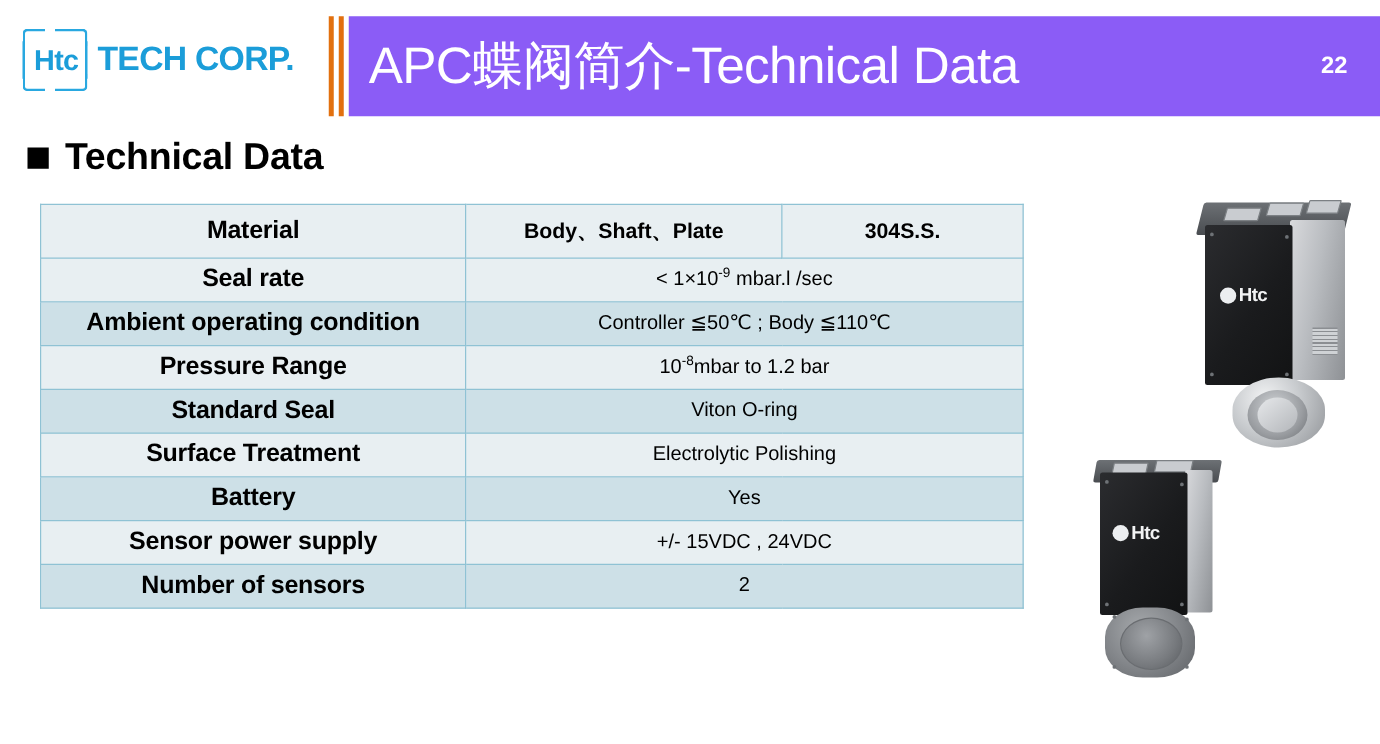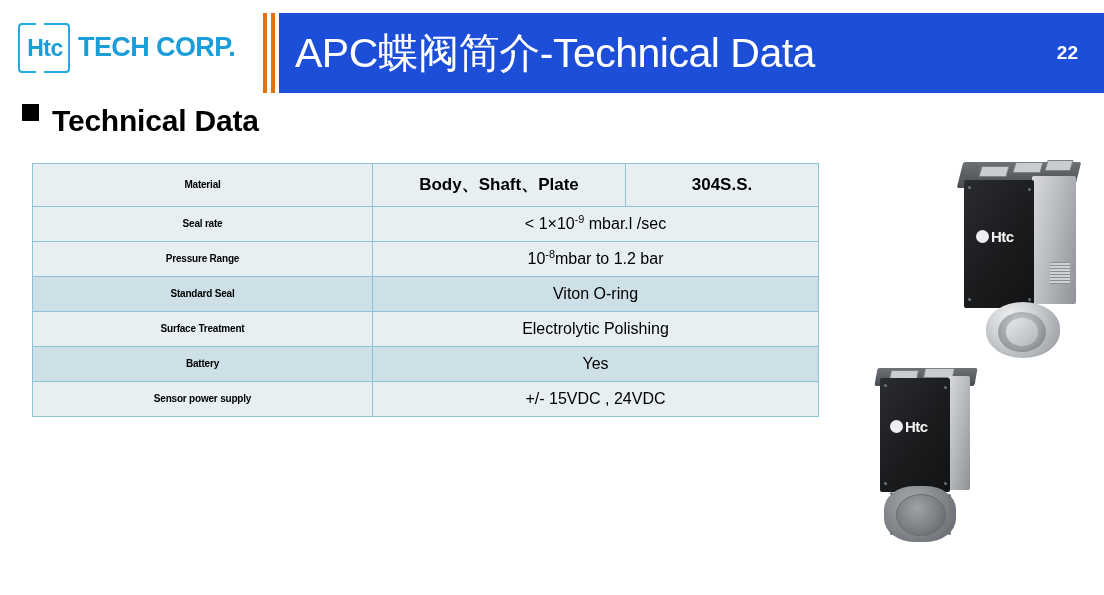--- a/index.html
+++ b/index.html
@@ -89,21 +89,21 @@
   }
   #title-bar-stripes .stripe.s1 { left: 0px; }
   #title-bar-stripes .stripe.s2 { left: 8px; }
 
   #title-bar {
     position: absolute;
     left: 279px;
     top: 13px;
     width: 825px;
     height: 80px;
-    background: #1d4ed8;
+    background: #8b5cf6;
   }
   #slide-title {
     position: absolute;
     left: 16px;
     top: 50%;
     transform: translateY(-50%);
     color: #ffffff;
     font-size: 41px;
     font-weight: normal;
     letter-spacing: -0.5px;
@@ -118,21 +118,21 @@
     font-size: 19px;
     font-weight: bold;
   }
 
   
   #section-heading {
     position: absolute;
     left: 22px;
     top: 104px;
     display: flex;
-    align-items: flex-start;
+    align-items: center;
     height: 44px;
   }
   #section-bullet {
     width: 17px;
     height: 17px;
     background: #000000;
     margin-right: 13px;
   }
   #section-heading-text {
     font-size: 30px;
@@ -158,21 +158,21 @@
     border: 1px solid #8fc2d4;
     padding: 2px 4px;
     text-align: center;
     vertical-align: middle;
     line-height: 1.18;
   }
   #spec-table tr.odd td  { background: #e8eff2; }
   #spec-table tr.even td { background: #cde0e7; }
   #spec-table td.label {
     font-weight: bold;
-    font-size: 10px;
+    font-size: 20px;
     letter-spacing: -0.2px;
   }
   #spec-table td.value {
     font-weight: normal;
     font-size: 16px;
   }
   #spec-table td.value-bold {
     font-weight: bold;
     font-size: 17px;
   }
@@ -312,20 +312,24 @@
       <td class="value-bold">Body、Shaft、Plate</td>
       <td class="value-bold">304S.S.</td>
     </tr>
 
 
     <tr class="odd r-std">
       <td class="label">Seal rate</td>
       <td class="value" colspan="2">&lt; 1×10<sup>-9</sup> mbar.l /sec</td>
     </tr>
 
+    <tr class="even r-std">
+      <td class="label">Ambient operating condition</td>
+      <td class="value" colspan="2">Controller ≦50℃ ; Body ≦110℃</td>
+    </tr>
 
     <tr class="odd r-std">
       <td class="label">Pressure Range</td>
       <td class="value" colspan="2">10<sup>-8</sup>mbar to 1.2 bar</td>
     </tr>
 
     <tr class="even r-std">
       <td class="label">Standard Seal</td>
       <td class="value" colspan="2">Viton O-ring</td>
     </tr>
@@ -338,20 +342,24 @@
     <tr class="even r-std">
       <td class="label">Battery</td>
       <td class="value" colspan="2">Yes</td>
     </tr>
 
     <tr class="odd r-std">
       <td class="label">Sensor power supply</td>
       <td class="value" colspan="2">+/- 15VDC , 24VDC</td>
     </tr>
 
+    <tr class="even r-std">
+      <td class="label">Number of sensors</td>
+      <td class="value" colspan="2">2</td>
+    </tr>
 
 
   </tbody>
 </table>
 
 <div id="product-photo-top" class="product-photo">
   <div class="valve">
 
     <div class="ctrl-box-top" style="left:14px; top:4px; width:118px; height:26px; transform:skewX(-14deg);"></div>
     <div class="connector" style="left:34px; top:8px; width:26px; height:9px; transform:skewX(-16deg);"></div>

